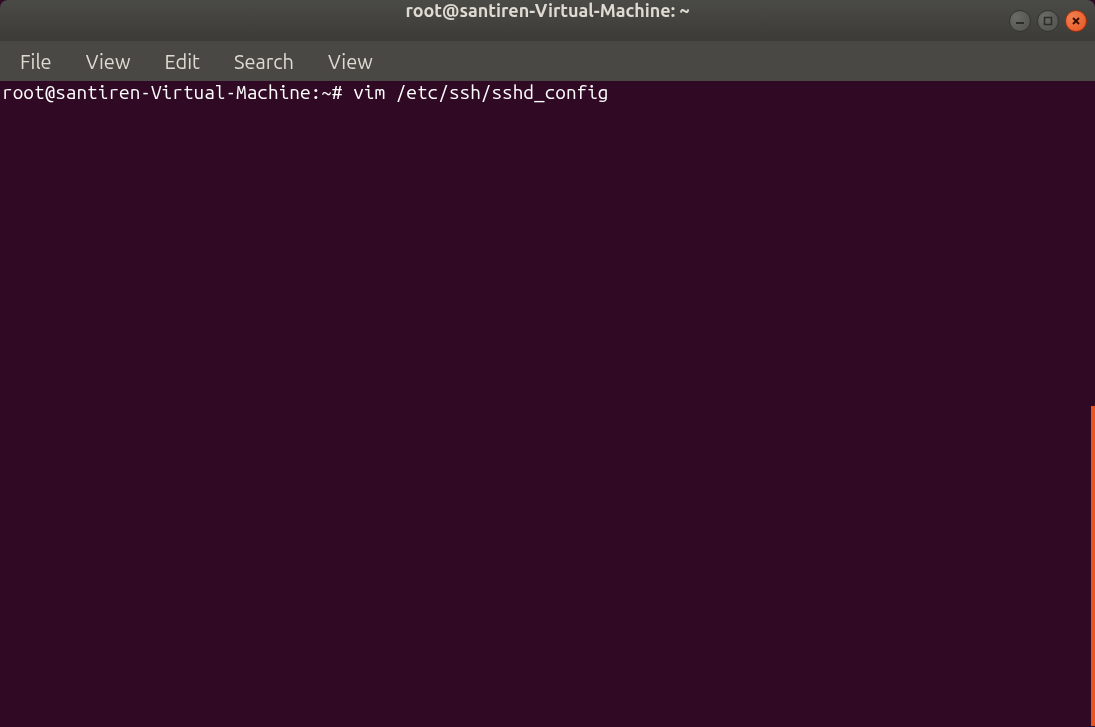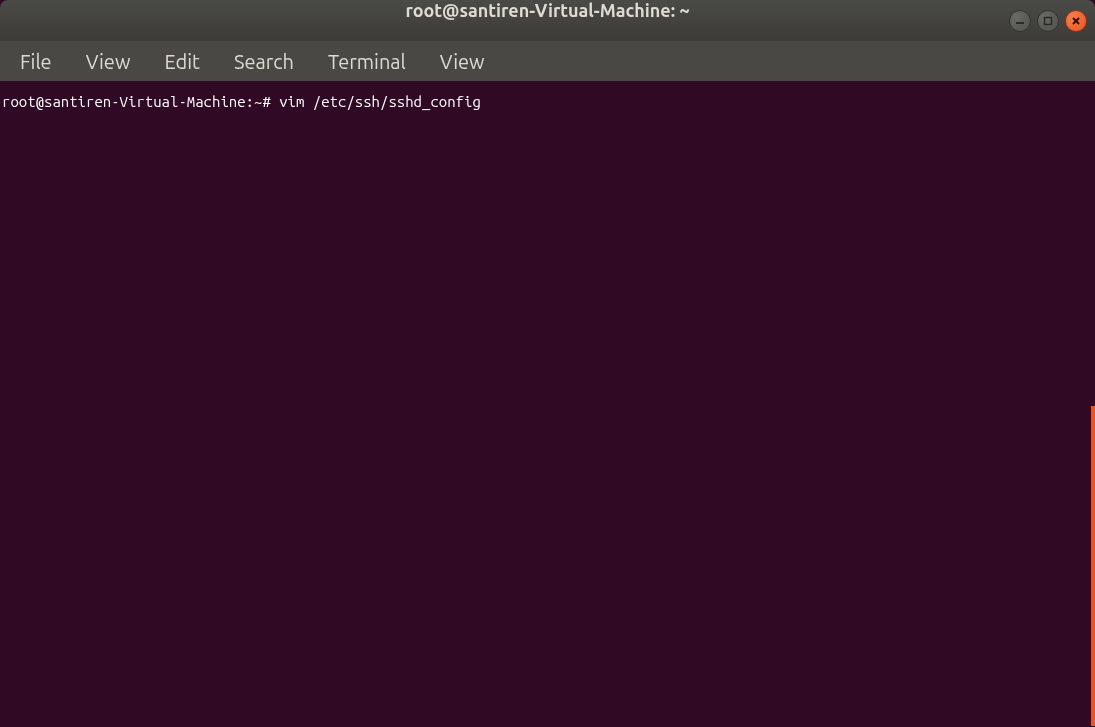--- a/index.html
+++ b/index.html
@@ -63,23 +63,23 @@
       padding: 0 8px;
       gap: 10px;
     }
     .menu-item {
       color: #dfdbd2;
       font-size: 20px;
       padding: 6px 12px;
       cursor: pointer;
     }
     .terminal-body {
-      padding: 12px 2px;
+      padding: 0 2px;
       font-family: "Ubuntu Mono", "DejaVu Sans Mono", monospace;
-      font-size: 15px;
+      font-size: 19px;
       line-height: 1.25;
       color: #ffffff;
       height: calc(100% - 81px);
       position: relative;
     }
     .prompt-line {
       white-space: pre;
     }
     .scrollbar-marker {
       position: absolute;
@@ -113,21 +113,20 @@
         </svg>
     </div>
   </div>
 </div>
 
 <div class="menubar">
   <div class="menu-item">File</div>
   <div class="menu-item">View</div>
   <div class="menu-item">Edit</div>
   <div class="menu-item">Search</div>
-  <div class="menu-item">Terminal</div>
   <div class="menu-item">View</div>
 </div>
 
 <div class="terminal-body">
   <div class="prompt-line"><span>root@santiren-Virtual-Machine:~#</span> <span>vim /etc/ssh/sshd_config</span></div>
 </div>
 
 <div class="scrollbar-marker"></div>
 
 </body></html>

